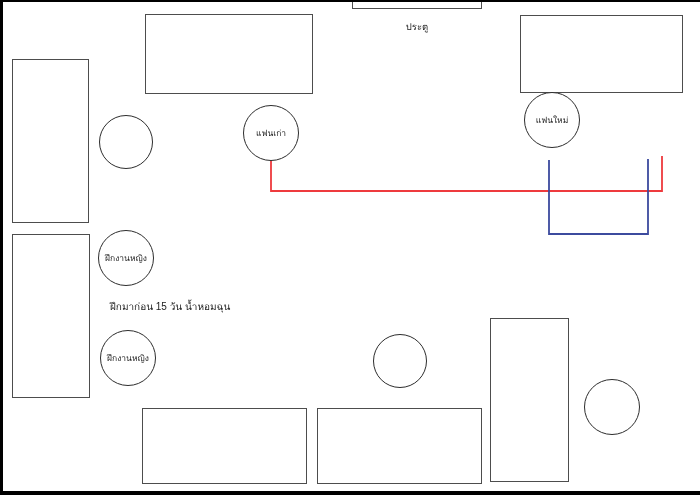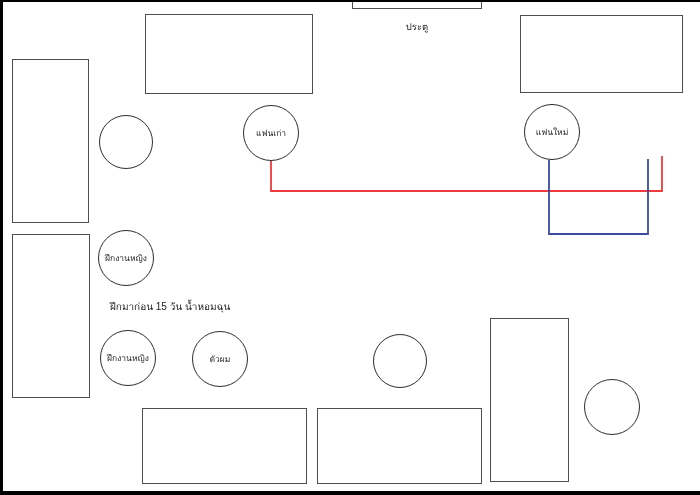--- a/index.html
+++ b/index.html
@@ -55,36 +55,33 @@
     <polyline points="271,161 271,191 662,191 662,156" fill="none" stroke-width="1.8" stroke="#ee3a3d"></polyline>
     <polyline points="549,160 549,234 648,234 648,159" fill="none" stroke-width="1.8" stroke="#3c4b9e"></polyline>
   </svg>
 
   <div class="circle" style="left:99px;  top:115px; width:54px; height:54px;"></div>
 
   <div class="circle" style="left:243px; top:105px; width:56px; height:56px;">
     <span class="lbl">แฟนเก่า</span>
   </div>
 
-  <div class="circle" style="left:524px; top:104px; width:56px; height:56px;">
+  <div class="circle" style="left:524px; top:92px; width:56px; height:56px;">
     <span class="lbl">แฟนใหม่</span>
   </div>
 
 
   <div class="circle" style="left:98px;  top:230px; width:56px; height:56px;">
     <span class="lbl">ฝึกงานหญิง</span>
   </div>
 
   <div class="circle" style="left:100px; top:330px; width:56px; height:56px;">
     <span class="lbl">ฝึกงานหญิง</span>
   </div>
 
-  <div class="circle" style="left:192px; top:331px; width:56px; height:56px;">
-    <span class="lbl">ตัวผม</span>
-  </div>
 
   <div class="circle" style="left:373px; top:334px; width:54px; height:54px;"></div>
 
   <div class="circle" style="left:584px; top:379px; width:56px; height:56px;"></div>
 
   <div class="free-text note" style="left:110px; top:299px;">ฝึกมาก่อน 15 วัน น้ำหอมฉุน</div>
 
 </div>
 
 </body></html>

